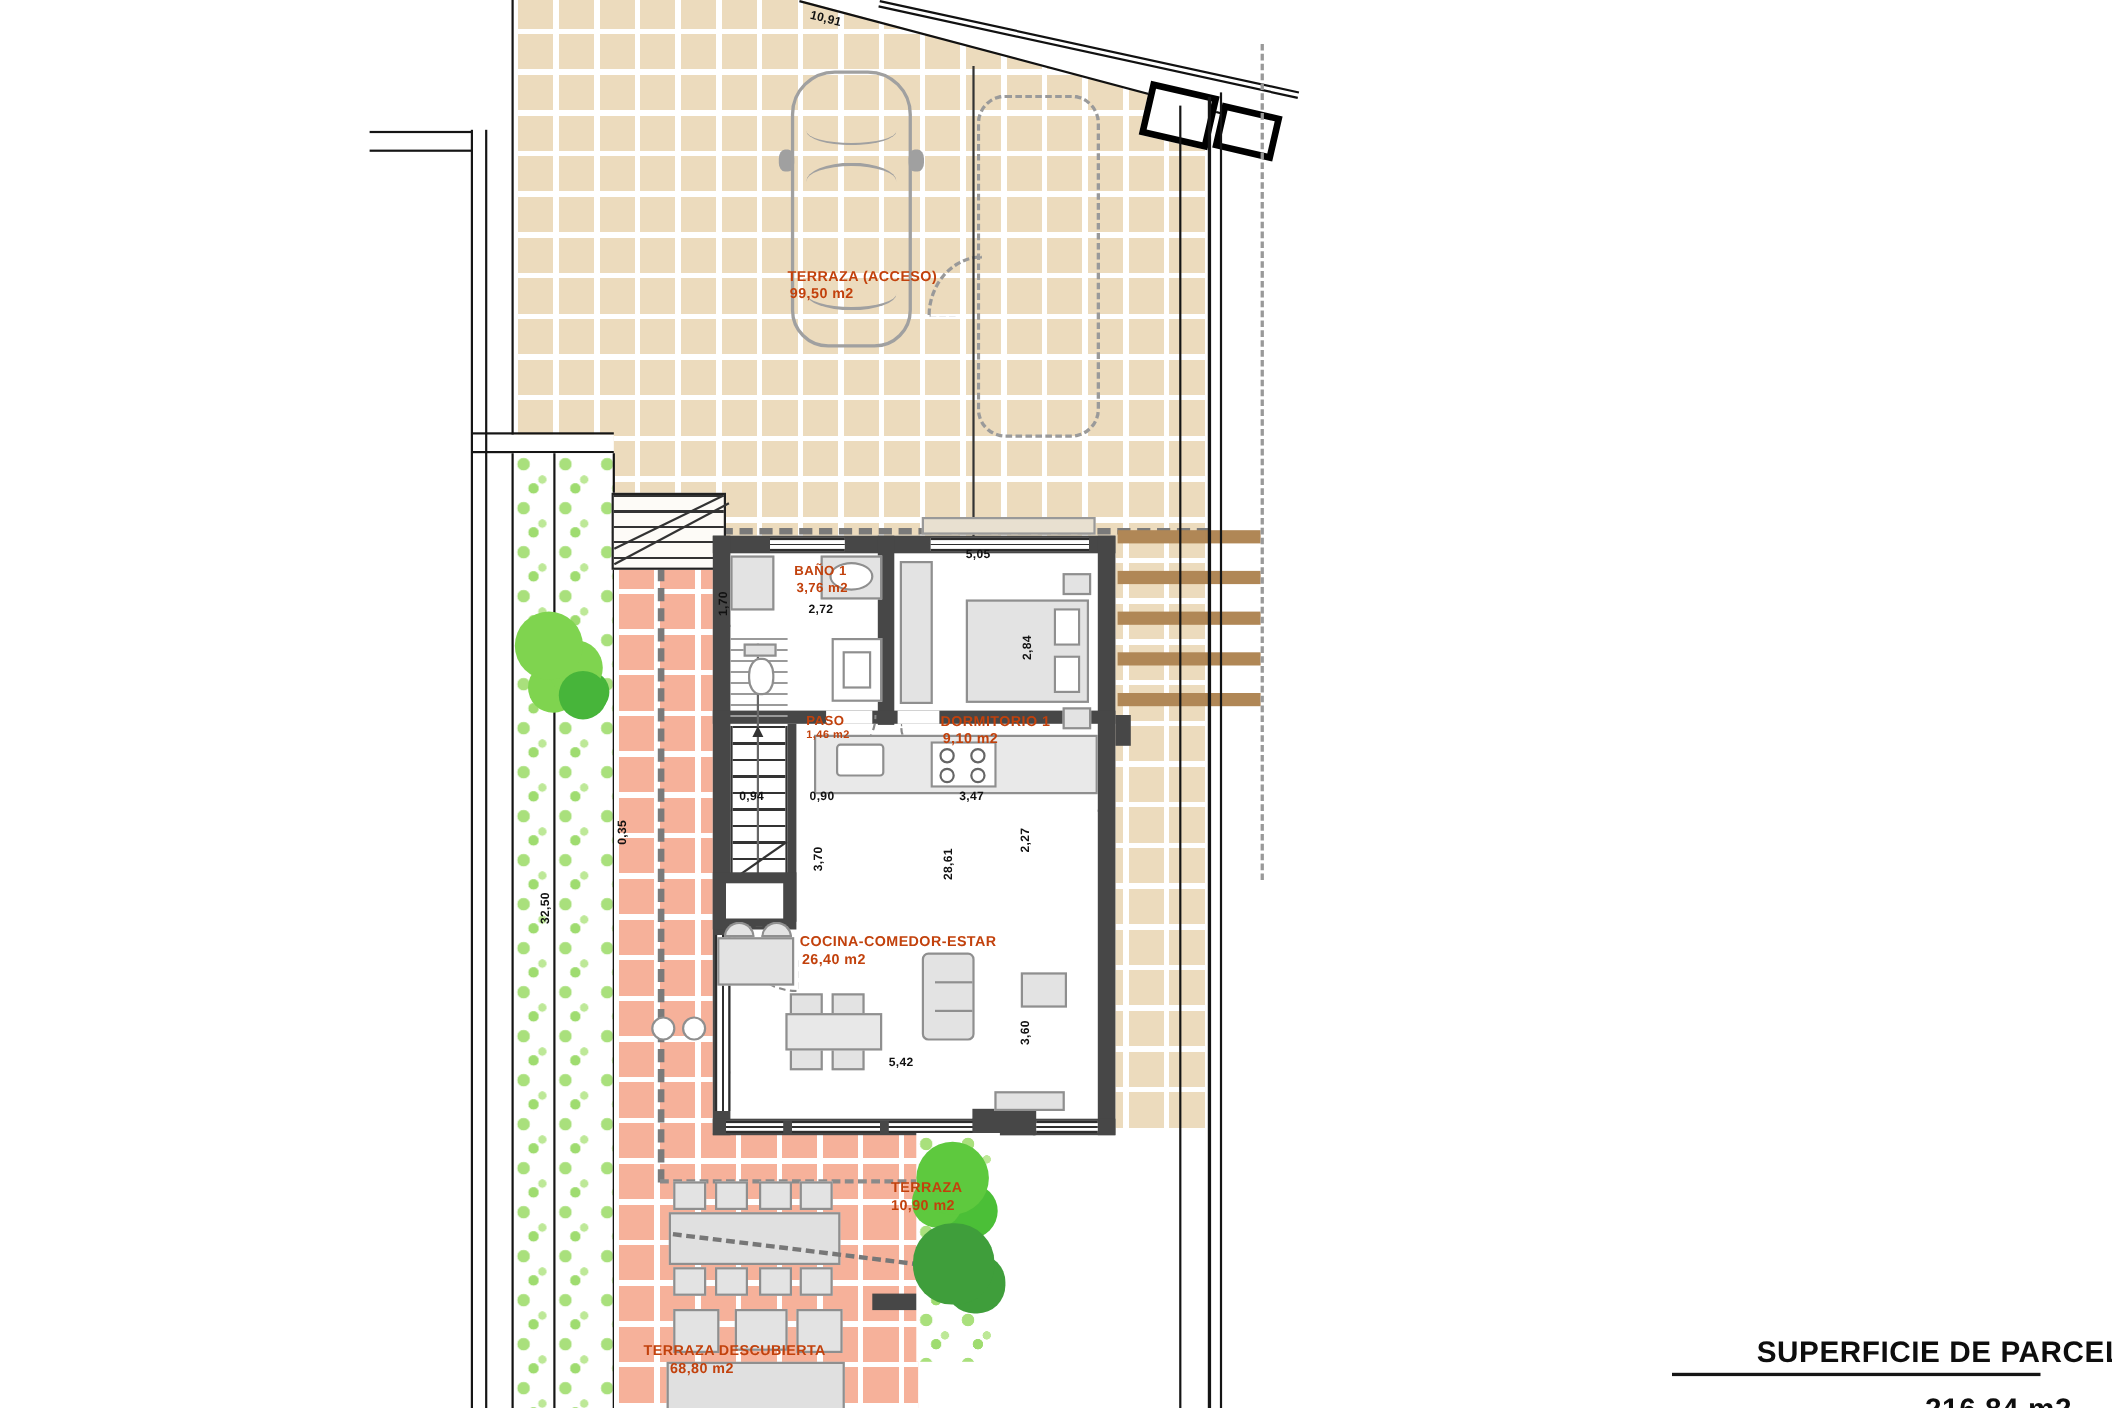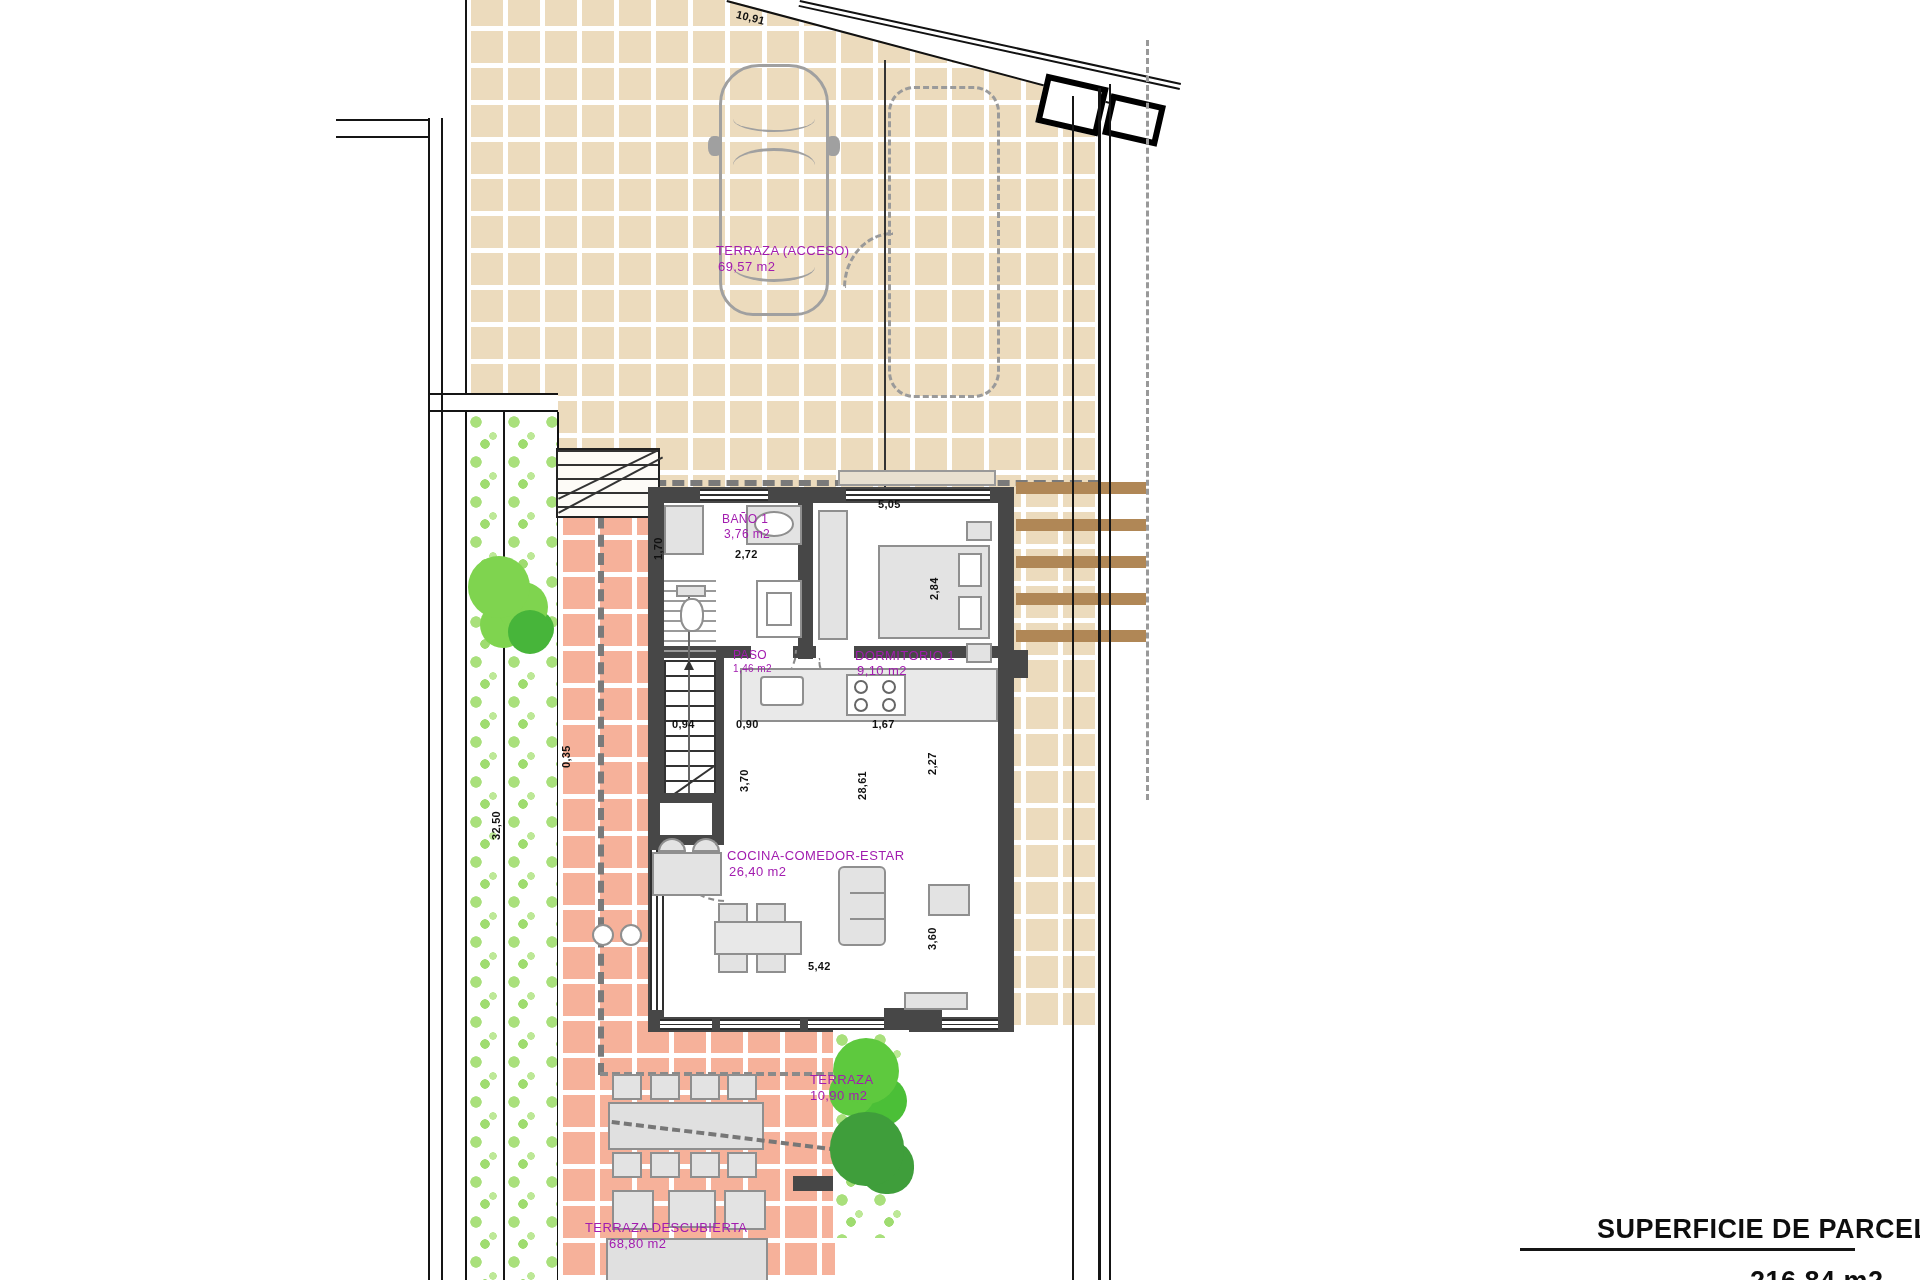--- a/index.html
+++ b/index.html
@@ -16,21 +16,21 @@
  radial-gradient(circle 6px at 9px 10px,#a9e07c 90%,rgba(0,0,0,0) 100%),
  radial-gradient(circle 4px at 26px 24px,#bde897 90%,rgba(0,0,0,0) 100%),
  radial-gradient(circle 5px at 18px 32px,#9fdc70 90%,rgba(0,0,0,0) 100%);
  background-size:38px 40px}
 .wall{background:#474747}
 .blk{background:#151515}
 .furn{background:#e3e3e3;border:2px solid #8f8f8f}
 .furnW{background:#fff;border:2px solid #8f8f8f}
 .dim{font-size:11px;font-weight:bold;color:#111;white-space:nowrap;letter-spacing:.3px}
 .rot{transform:rotate(-90deg);transform-origin:0 0}
-.room{font-size:13px;font-weight:normal;color:#a21caf;white-space:nowrap;letter-spacing:.4px}
+.room{font-size:13px;font-weight:bold;color:#c2410c;white-space:nowrap;letter-spacing:.4px}
 .glz{background:#fff;border-top:2px solid #2e2e2e;border-bottom:2px solid #2e2e2e;
  background-image:linear-gradient(rgba(0,0,0,0) 42%,#2e2e2e 42%,#2e2e2e 58%,rgba(0,0,0,0) 58%)}
 .title{font-size:27px;font-weight:bold;color:#0e0e0e;letter-spacing:.5px;white-space:nowrap}
 .burner{position:absolute;width:14px;height:14px;border:2px solid #666;border-radius:50%}
 </style>
 </head>
 <body>
 
 <div class="canvas">
 
@@ -186,21 +186,21 @@
   <div class="a furn" style="left:612px;top:1190px;width:42px;height:40px"></div>
   <div class="a furn" style="left:668px;top:1190px;width:48px;height:38px"></div>
   <div class="a furn" style="left:724px;top:1190px;width:42px;height:40px"></div>
   <div class="a furn" style="left:606px;top:1238px;width:162px;height:60px;background:#e0e0e0"></div>
 
   <div class="a dots" style="left:833px;top:1030px;width:76px;height:208px"></div>
   <div class="a" style="left:833px;top:1038px;width:66px;height:66px;background:#5ec93e;border-radius:50%;box-shadow:-14px 22px 0 -10px #5ec93e,16px 30px 0 -8px #4bbf37"></div>
   <div class="a" style="left:830px;top:1112px;width:74px;height:74px;background:#3f9e3b;border-radius:48%;box-shadow:20px 18px 0 -10px #3f9e3b"></div>
 
   <div class="a room" style="left:716px;top:243px">TERRAZA (ACCESO)</div>
-  <div class="a room" style="left:718px;top:259px">69,57 m2</div>
+  <div class="a room" style="left:718px;top:259px">99,50 m2</div>
   <div class="a room" style="left:722px;top:512px;font-size:12px">BAÑO 1</div>
   <div class="a room" style="left:724px;top:527px;font-size:12px">3,76 m2</div>
   <div class="a room" style="left:733px;top:648px;font-size:12px">PASO</div>
   <div class="a room" style="left:733px;top:663px;font-size:10px">1,46 m2</div>
   <div class="a room" style="left:855px;top:648px">DORMITORIO 1</div>
   <div class="a room" style="left:857px;top:663px">9,10 m2</div>
   <div class="a room" style="left:727px;top:848px">COCINA-COMEDOR-ESTAR</div>
   <div class="a room" style="left:729px;top:864px">26,40 m2</div>
   <div class="a room" style="left:810px;top:1072px">TERRAZA</div>
   <div class="a room" style="left:810px;top:1088px">10,90 m2</div>
@@ -208,21 +208,21 @@
   <div class="a room" style="left:609px;top:1236px">68,80 m2</div>
 
   <div class="a dim" style="left:738px;top:8px;transform:rotate(14deg);transform-origin:0 0">10,91</div>
   <div class="a dim" style="left:878px;top:498px">5,05</div>
   <div class="a dim rot" style="left:928px;top:600px">2,84</div>
   <div class="a dim" style="left:735px;top:548px">2,72</div>
   <div class="a dim rot" style="left:652px;top:560px">1,70</div>
   <div class="a dim rot" style="left:560px;top:768px">0,35</div>
   <div class="a dim" style="left:672px;top:718px">0,94</div>
   <div class="a dim" style="left:736px;top:718px">0,90</div>
-  <div class="a dim" style="left:872px;top:718px">1,67</div>
+  <div class="a dim" style="left:872px;top:718px">3,47</div>
   <div class="a dim rot" style="left:926px;top:775px">2,27</div>
   <div class="a dim rot" style="left:738px;top:792px">3,70</div>
   <div class="a dim" style="left:808px;top:960px">5,42</div>
   <div class="a dim rot" style="left:926px;top:950px">3,60</div>
   <div class="a dim rot" style="left:856px;top:800px">28,61</div>
   <div class="a dim rot" style="left:490px;top:840px">32,50</div>
 
   <div class="a title" style="left:1597px;top:1214px">SUPERFICIE DE PARCELA</div>
   <div class="a blk" style="left:1520px;top:1248px;width:335px;height:3px"></div>
   <div class="a title" style="left:1750px;top:1266px">216,84 m2</div>

